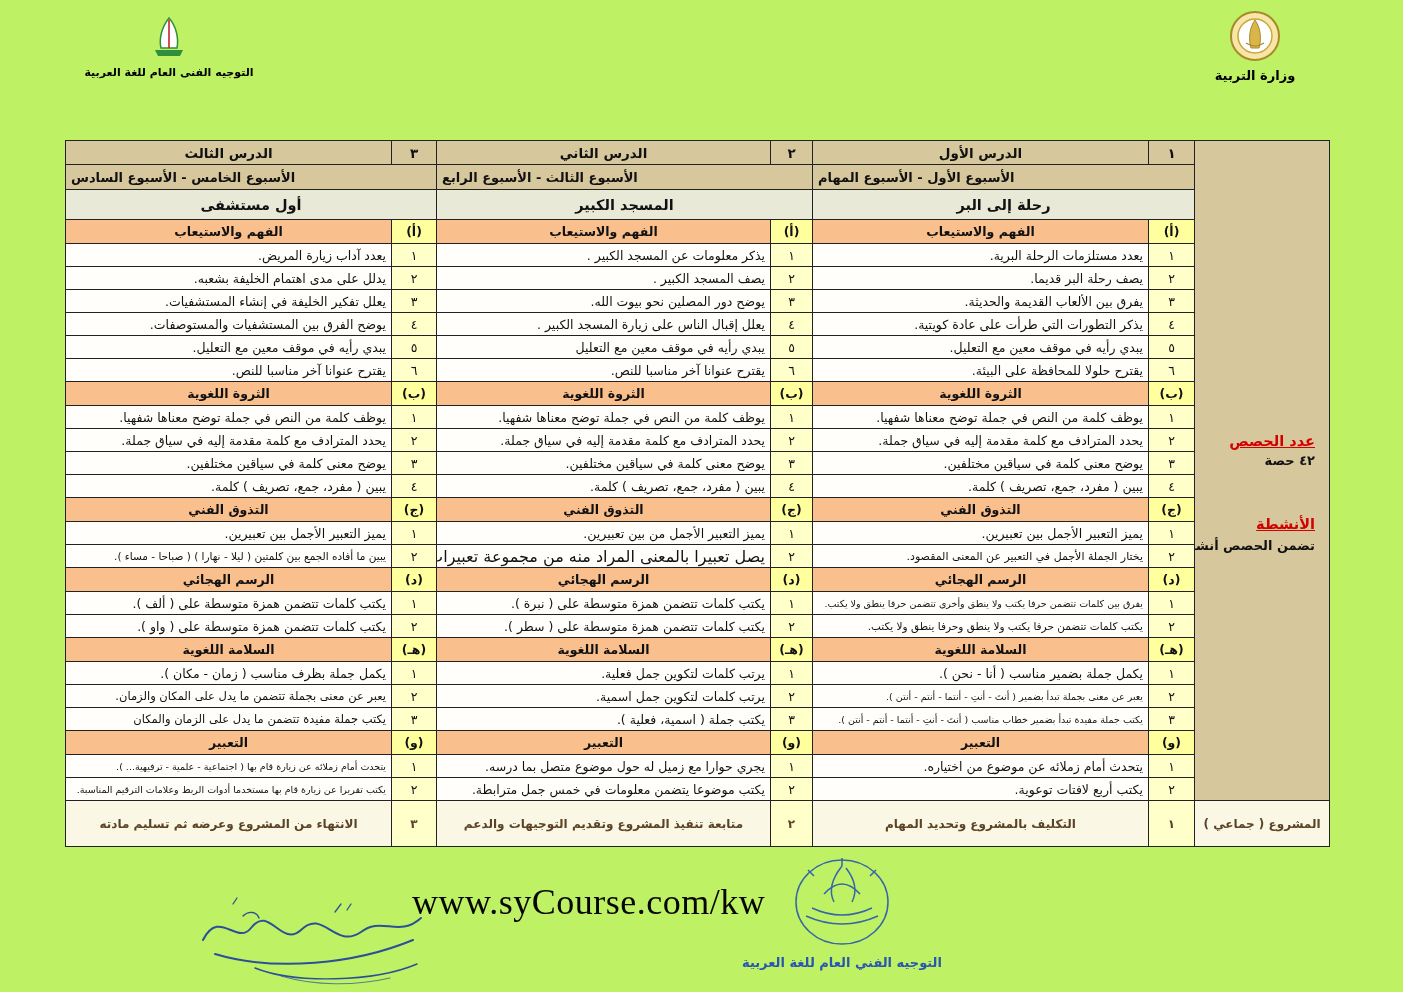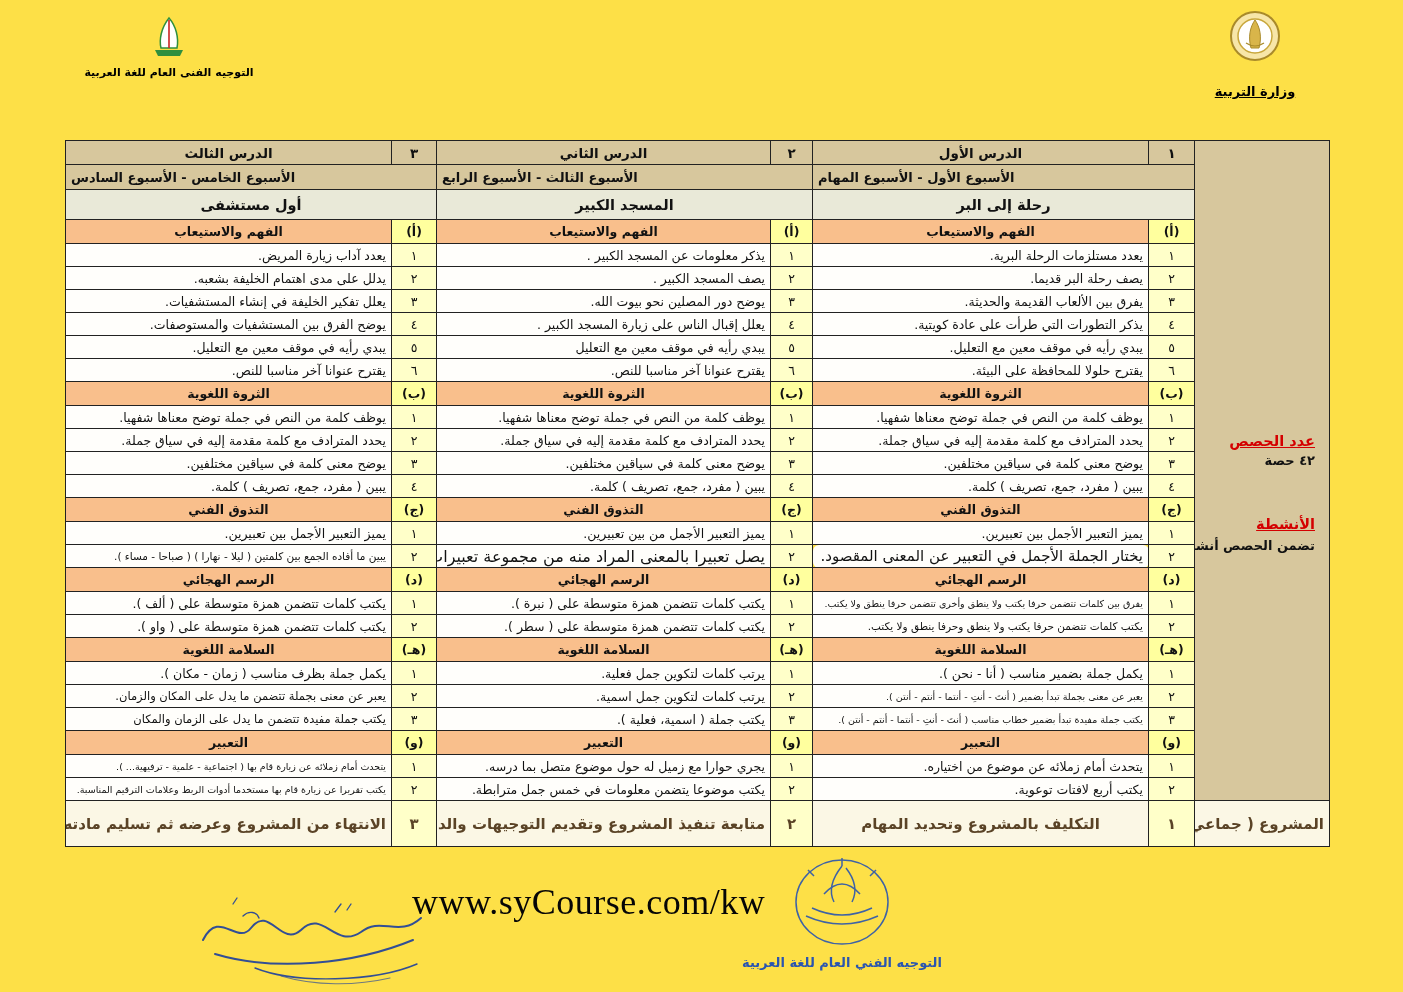--- a/index.html
+++ b/index.html
@@ -1,26 +1,26 @@
 <!DOCTYPE html>
 <html lang="ar"><head>
 <meta charset="utf-8">
 <style>
   * { margin:0; padding:0; box-sizing:border-box; }
   html,body { background:#ffffff; }
   body { width:1403px; height:992px; font-family:"DejaVu Sans", sans-serif; }
-  .page { position:relative; width:1403px; height:992px; background:#fde047; direction:rtl; overflow:hidden; }
+  .page { position:relative; width:1403px; height:992px; background:#bef264; direction:rtl; overflow:hidden; }
 
   
   .doc-title { position:absolute; top:62px; left:0; right:0; text-align:center;
                font-weight:bold; font-size:27px; color:#000; }
   .hdr-left  { position:absolute; left:84px; top:16px; width:170px; text-align:center; }
   .hdr-left-label { font-size:11px; font-weight:bold; white-space:nowrap; margin-top:2px; }
   .hdr-right { position:absolute; right:78px; top:10px; width:140px; text-align:center; }
-  .hdr-right-label { font-size:13px; font-weight:bold; margin-top:18px;text-decoration:underline; }
+  .hdr-right-label { font-size:13px; font-weight:bold; margin-top:2px; }
 
   
   .plan { position:absolute; top:140px; right:73px; width:1264px;
           border-collapse:collapse; table-layout:fixed; direction:rtl; }
   .plan td { border:1px solid #222; vertical-align:middle; font-size:12.5px; color:#111;
              padding:0 5px; overflow:hidden; white-space:nowrap; }
 
   tr.r-lessonhead { height:24px; }
   tr.r-lessonhead td { background:#d7c79d; font-weight:bold; text-align:center; font-size:13.5px; }
   tr.r-weeks { height:25px; }
@@ -35,21 +35,21 @@
   .c-num    { background:#ffffc9; text-align:center; font-size:12px; }
   .c-text   { background:#fffefb; text-align:right; }
 
   .c-sidebar { background:#faf5e1; vertical-align:middle; white-space:normal; }
   .sidebar-inner { padding:0 9px; text-align:right; }
   .sb-red  { color:#d40000; font-weight:bold; text-decoration:underline; font-size:14.5px; margin-bottom:4px;margin-top:48px; }
   .sb-val  { font-size:13px; margin-bottom:18px; }
   .sb-text { font-size:13px; line-height:1.55; }
 
   tr.r-project { height:46px; }
-  tr.r-project td { background:#fbf7e5; color:#5a4326; font-weight:bold; text-align:center; font-size:15px; }
+  tr.r-project td { background:#fbf7e5; color:#5a4326; font-weight:bold; text-align:center; font-size:12px; }
   tr.r-project .c-num { background:#ffffc9; }
 
   
   .signature { position:absolute; left:185px; top:888px; }
   .site-url  { position:absolute; left:412px; top:881px; direction:ltr;
                font-family:"Liberation Serif", serif; font-size:36px; color:#060606; letter-spacing:0.5px; }
   .stamp { position:absolute; left:742px; top:854px; width:200px; text-align:center; }
   .stamp-label { color:#2a55b0; font-weight:bold; font-size:13px; margin-top:-3px; }
 </style>
 </head>
@@ -221,21 +221,21 @@
         <tr class="r-item">
           <td class="c-num">١</td>
           <td class="c-text">يميز التعبير الأجمل بين تعبيرين.</td>
           <td class="c-num">١</td>
           <td class="c-text">يميز التعبير الأجمل من بين تعبيرين.</td>
           <td class="c-num">١</td>
           <td class="c-text">يميز التعبير الأجمل بين تعبيرين.</td>
         </tr>
         <tr class="r-item">
           <td class="c-num">٢</td>
-          <td class="c-text" style="font-size: 15px; border-radius: 6px;">يختار الجملة الأجمل في التعبير عن المعنى المقصود.</td>
+          <td class="c-text" style="font-size: 11px;">يختار الجملة الأجمل في التعبير عن المعنى المقصود.</td>
           <td class="c-num">٢</td>
           <td class="c-text" style="font-size: 16px;">يصل تعبيرا بالمعنى المراد منه من مجموعة تعبيرات.</td>
           <td class="c-num">٢</td>
           <td class="c-text" style="font-size: 10.5px;">يبين ما أفاده الجمع بين كلمتين ( ليلا - نهارا ) ( صباحا - مساء ).</td>
         </tr>
         <tr class="r-sec">
           <td class="c-letter">(د)</td>
           <td class="c-stitle">الرسم الهجائي</td>
           <td class="c-letter">(د)</td>
           <td class="c-stitle">الرسم الهجائي</td>

